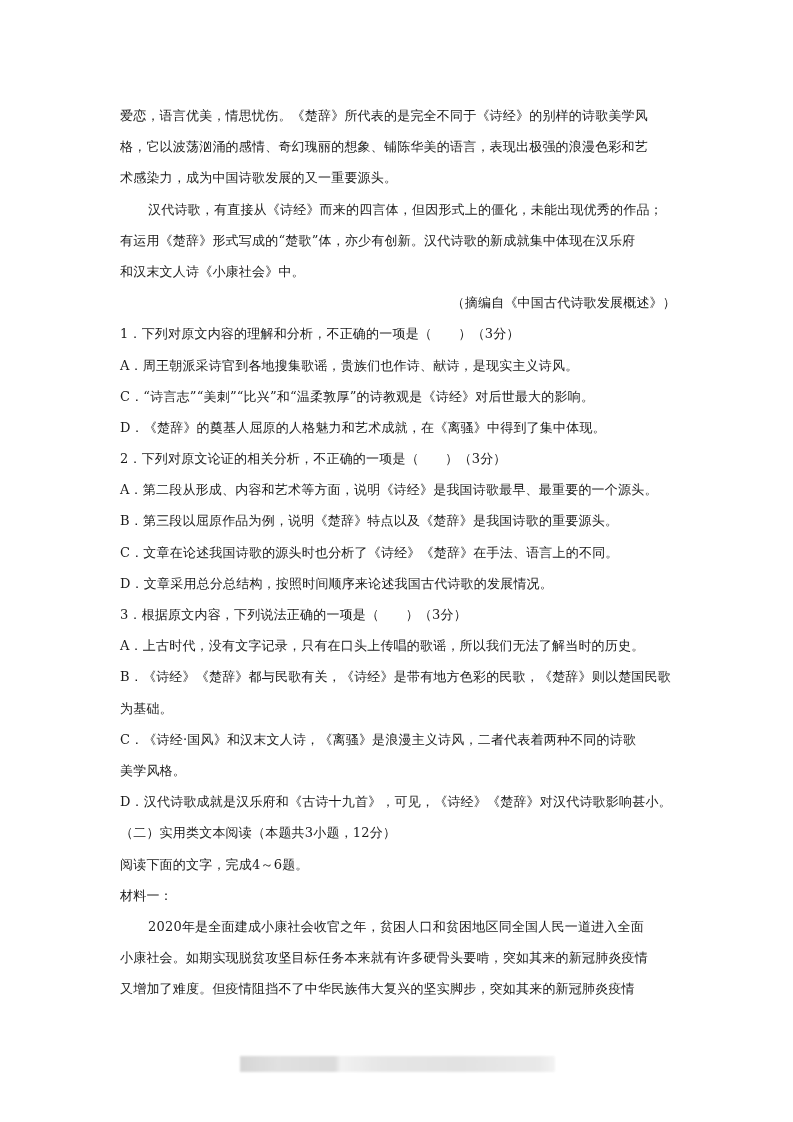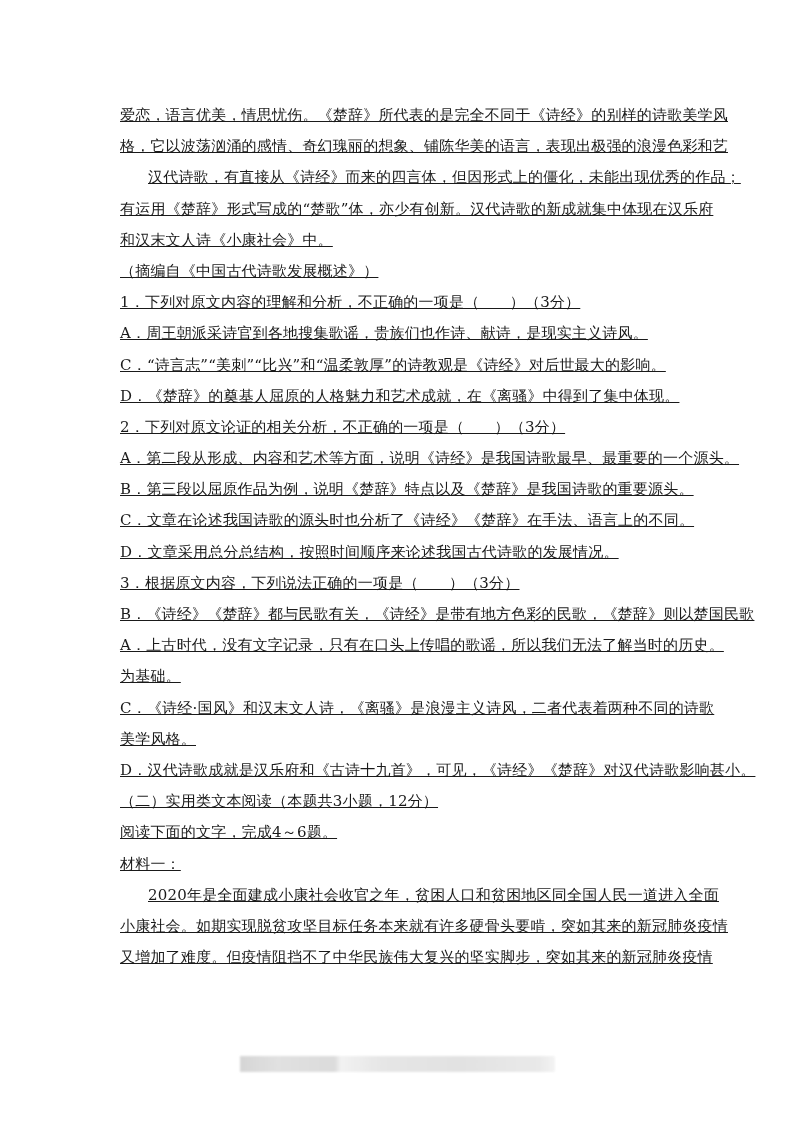--- a/index.html
+++ b/index.html
@@ -1,52 +1,53 @@
 <!DOCTYPE html>
 <html><head>
 <meta charset="utf-8">
 <style>
   html, body { margin: 0; padding: 0; background: #ffffff; }
   body { width: 793px; height: 1122px; position: relative; overflow: hidden;
          font-family: "DejaVu Serif", "Liberation Serif", serif; color: #1a1a1a; }
   .page { position: absolute; left: 120px; top: 100px; width: 560px; }
-  .line { font-size: 15px; line-height: 31.2px; height: 31.2px; white-space: nowrap; letter-spacing: 0.2px; text-decoration: underline; }
+  .line { font-size: 13px; line-height: 31.2px; height: 31.2px; white-space: nowrap; letter-spacing: 0.2px; }
   .indent { padding-left: 28px; }
-  .right { text-align: left; padding-right: 4px; }
+  .right { text-align: right; padding-right: 4px; }
   .footer-blur { position: absolute; left: 240px; top: 1056px; width: 315px; height: 16px;
                  background: linear-gradient(90deg,#cfcfcf 0%,#dcdcdc 12%,#d6d6d6 30%,#f0f0f0 32%,#e2e2e2 45%,#dedede 70%,#e6e6e6 95%,#f2f2f2 100%);
                  filter: blur(1px); opacity: 0.85; }
 </style>
 </head>
 <body>
 
 <div class="page">
   <div class="line">爱恋，语言优美，情思忧伤。《楚辞》所代表的是完全不同于《诗经》的别样的诗歌美学风</div>
   <div class="line">格，它以波荡汹涌的感情、奇幻瑰丽的想象、铺陈华美的语言，表现出极强的浪漫色彩和艺</div>
+  <div class="line">术感染力，成为中国诗歌发展的又一重要源头。</div>
 
   <div class="line indent">汉代诗歌，有直接从《诗经》而来的四言体，但因形式上的僵化，未能出现优秀的作品；</div>
   <div class="line">有运用《楚辞》形式写成的“楚歌”体，亦少有创新。汉代诗歌的新成就集中体现在汉乐府</div>
   <div class="line">和汉末文人诗《小康社会》中。</div>
 
   <div class="line right">（摘编自《中国古代诗歌发展概述》）</div>
 
   <div class="line">1．下列对原文内容的理解和分析，不正确的一项是（　　）（3分）</div>
   <div class="line">A．周王朝派采诗官到各地搜集歌谣，贵族们也作诗、献诗，是现实主义诗风。</div>
   <div class="line">C．“诗言志”“美刺”“比兴”和“温柔敦厚”的诗教观是《诗经》对后世最大的影响。</div>
   <div class="line">D．《楚辞》的奠基人屈原的人格魅力和艺术成就，在《离骚》中得到了集中体现。</div>
 
   <div class="line">2．下列对原文论证的相关分析，不正确的一项是（　　）（3分）</div>
   <div class="line">A．第二段从形成、内容和艺术等方面，说明《诗经》是我国诗歌最早、最重要的一个源头。</div>
   <div class="line">B．第三段以屈原作品为例，说明《楚辞》特点以及《楚辞》是我国诗歌的重要源头。</div>
   <div class="line">C．文章在论述我国诗歌的源头时也分析了《诗经》《楚辞》在手法、语言上的不同。</div>
   <div class="line">D．文章采用总分总结构，按照时间顺序来论述我国古代诗歌的发展情况。</div>
 
   <div class="line">3．根据原文内容，下列说法正确的一项是（　　）（3分）</div>
+  <div class="line">A．上古时代，没有文字记录，只有在口头上传唱的歌谣，所以我们无法了解当时的历史。</div>
   <div class="line">B．《诗经》《楚辞》都与民歌有关，《诗经》是带有地方色彩的民歌，《楚辞》则以楚国民歌</div>
-  <div class="line">A．上古时代，没有文字记录，只有在口头上传唱的歌谣，所以我们无法了解当时的历史。</div>
   <div class="line">为基础。</div>
   <div class="line">C．《诗经·国风》和汉末文人诗，《离骚》是浪漫主义诗风，二者代表着两种不同的诗歌</div>
   <div class="line">美学风格。</div>
   <div class="line">D．汉代诗歌成就是汉乐府和《古诗十九首》，可见，《诗经》《楚辞》对汉代诗歌影响甚小。</div>
 
   <div class="line">（二）实用类文本阅读（本题共3小题，12分）</div>
   <div class="line">阅读下面的文字，完成4～6题。</div>
   <div class="line">材料一：</div>
   <div class="line indent">2020年是全面建成小康社会收官之年，贫困人口和贫困地区同全国人民一道进入全面</div>
   <div class="line">小康社会。如期实现脱贫攻坚目标任务本来就有许多硬骨头要啃，突如其来的新冠肺炎疫情</div>

